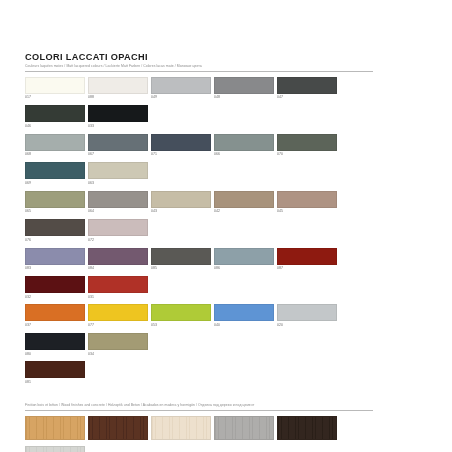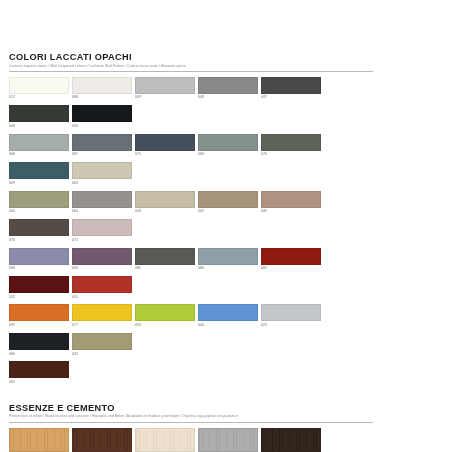--- a/index.html
+++ b/index.html
@@ -11,21 +11,21 @@
     width: 452px;
     height: 452px;
     font-family: "Liberation Sans", sans-serif;
     color: #2b2b2b;
     overflow: hidden;
   }
   .page {
     width: 384px;
     height: 452px;
     box-sizing: border-box;
-    padding: 52px 11px 0 9px;
+    padding: 52px 11px 0 25px;
     position: relative;
   }
   .section { margin-bottom: 0; }
   .section-title {
     font-size: 9.2px;
     font-weight: bold;
     letter-spacing: 0.35px;
     color: #1c1c1c;
     margin: 0 0 1.5px 0;
     line-height: 1.1;
@@ -254,21 +254,20 @@
       <div class="cell">
           <span class="chip" style="background-color: rgb(74, 35, 23);"></span>
           <div class="code">081</div>
         </div>
     </div>
   </div>
 
   <div class="section-gap"></div>
 
   <div class="section">
-    <h1 class="section-title">ESSENZE E CEMENTO</h1>
     <p class="section-sub">Finition bois et béton / Wood finishes and concrete / Holzoptik und Beton / Acabados en madera y hormigón / Отделка под дерево и под цемент</p>
     <hr class="rule">
 
     <div class="swatch-grid">
       <div class="wood-cell">
           <span class="wood-chip" style="background-color: rgb(215, 164, 99);">
             <span class="grain" style="background: repeating-linear-gradient(90deg, rgb(193, 143, 77) 0px, rgb(193, 143, 77) 0.6px, transparent 0.6px, transparent 3.4px); opacity: 0.55;"></span>
           </span>
         </div>
       <div class="wood-cell">

